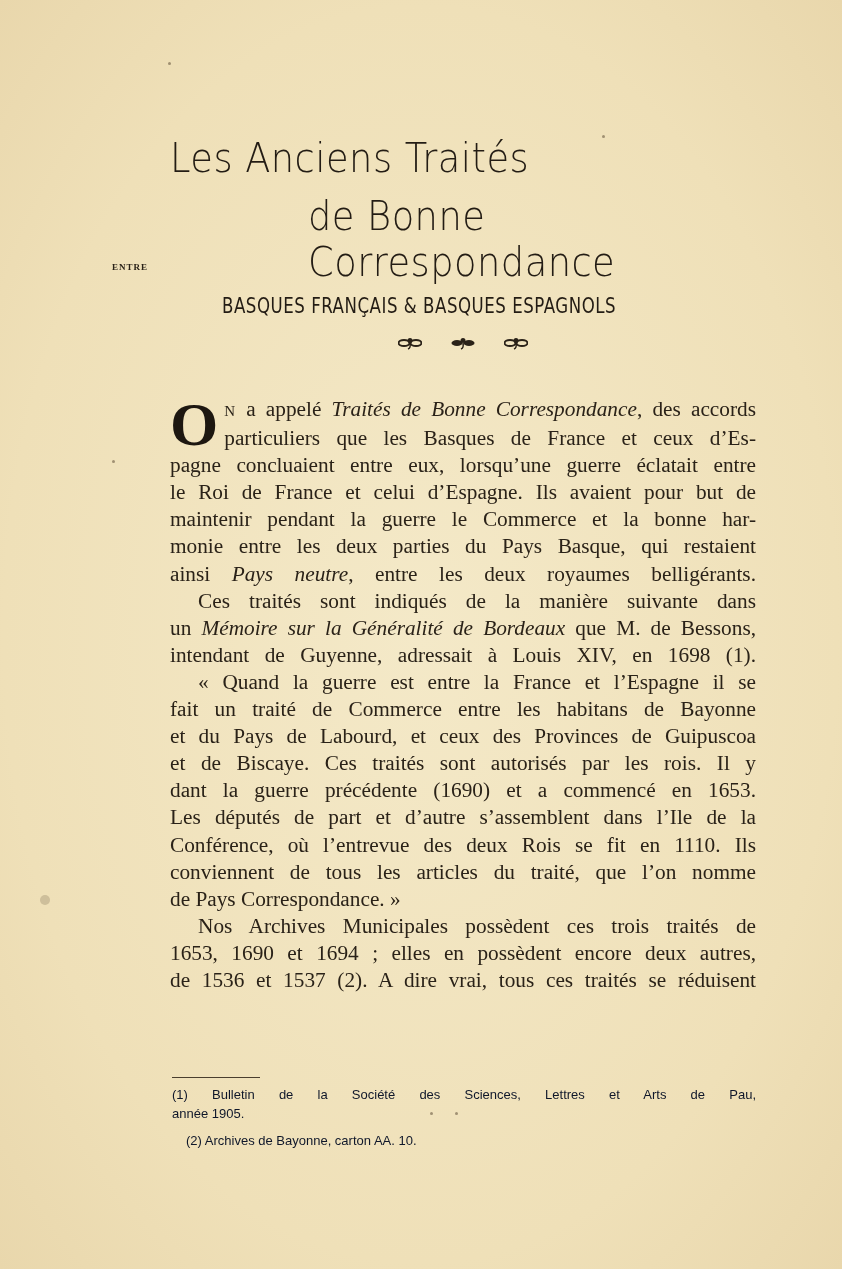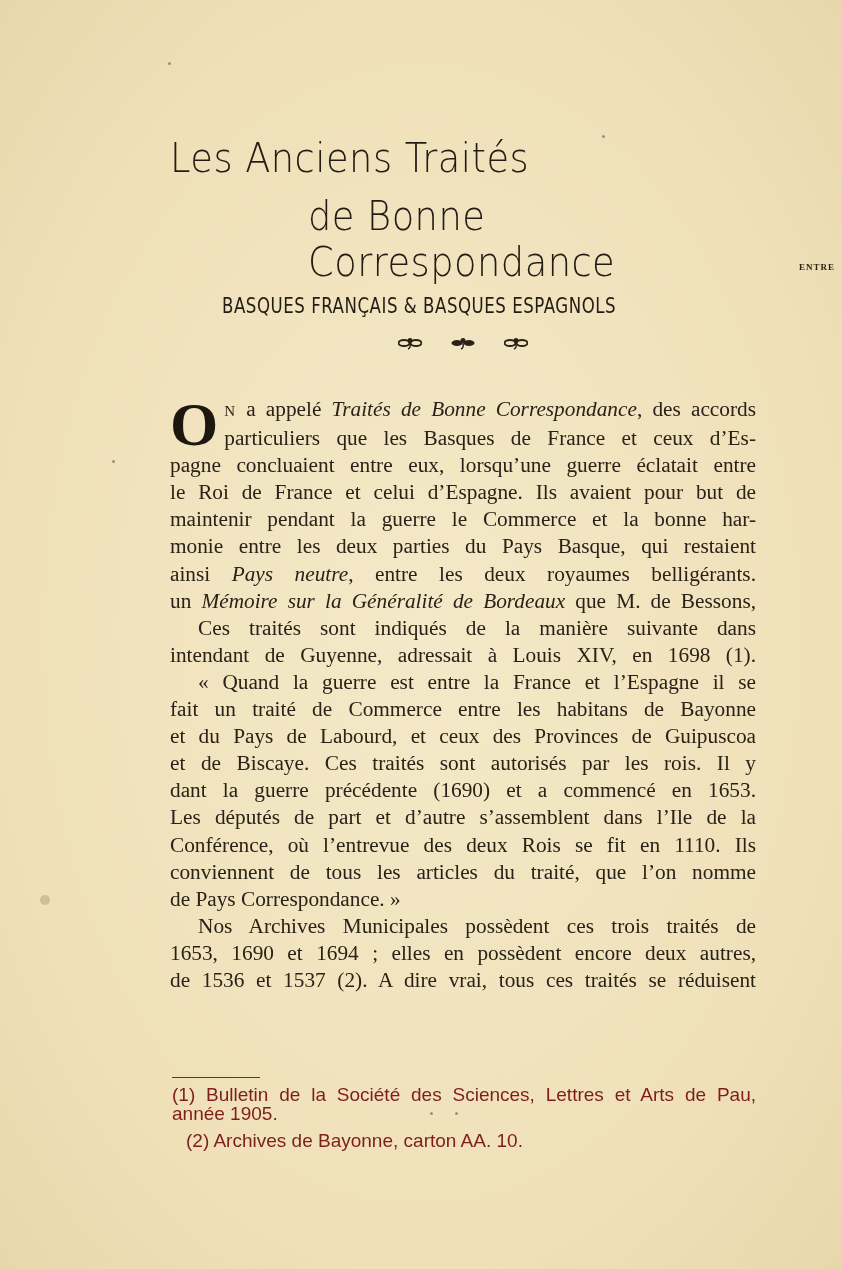--- a/index.html
+++ b/index.html
@@ -16,23 +16,23 @@
     font-size: 40px; letter-spacing: 0.5px; color: #231c14;
     transform: scaleX(0.92); transform-origin: left;
   }
   .title2 {
     position: absolute; left: 308px; top: 193px;
     font-family: "DejaVu Sans", sans-serif; font-weight: 300;
     font-size: 40px; letter-spacing: 0.5px; color: #231c14;
     transform: scaleX(0.92); transform-origin: left;
   }
   .entre {
-    position: absolute; left: 0; width: 835px; top: 262px; text-align: right;
+    position: absolute; left: 0; width: 835px; top: 262px; text-align: left;
     font-family: "Liberation Serif", serif; font-weight: bold; font-size: 9px; letter-spacing: 1px;
-    padding-left: 76px; box-sizing: border-box;
+    padding-left: 112px; box-sizing: border-box;
   }
   .subtitle {
     position: absolute; left: 222px; top: 294px;
     font-family: "DejaVu Sans Condensed", "DejaVu Sans", sans-serif; font-size: 21px;
     letter-spacing: 0.6px; color: #231c14; transform: scaleX(0.88); transform-origin: left;
     white-space: nowrap;
   }
   .ornaments {
     position: absolute; left: 398px; top: 337px; width: 130px;
     display: flex; justify-content: space-between;
@@ -52,21 +52,21 @@
   .smallcap { font-size: 15px; letter-spacing: 1px; }
   .line { display: block; text-align-last: justify; white-space: nowrap; }
   .line.last { text-align-last: left; }
   .body-text p .line { text-indent: 0; }
   .indent { padding-left: 28px; }
   .rule {
     position: absolute; left: 172px; top: 1077px; width: 88px; height: 1px; background: #4a3e2e;
   }
   .notes {
     position: absolute; left: 172px; top: 1085px; width: 584px;
-    font-family: "Liberation Sans", sans-serif; font-size: 19px; line-height: 19px; color: #7f1d1d;
+    font-family: "Liberation Sans", sans-serif; font-size: 13px; line-height: 19px; color: #0f172a;
   }
   .notes .note { text-indent: 14px; }
   .notes .note .line { text-indent: 0; }
   .note2 { margin-top: 8px; padding-left: 14px; }
   .speck { position: absolute; width: 3px; height: 3px; border-radius: 50%; background: #6b5a43; opacity: 0.6; }
 </style>
 </head>
 <body>
 
 <div>
@@ -101,22 +101,22 @@
       <span class="dropcap">O</span>
       <span class="line"><span class="smallcap">N</span><span> a appelé </span><i>Traités de Bonne Correspondance</i><span>, des accords</span></span>
       <span class="line">particuliers que les Basques de France et ceux d’Es-</span>
       <span class="line">pagne concluaient entre eux, lorsqu’une guerre éclatait entre</span>
       <span class="line">le Roi de France et celui d’Espagne. Ils avaient pour but de</span>
       <span class="line">maintenir pendant la guerre le Commerce et la bonne har-</span>
       <span class="line">monie entre les deux parties du Pays Basque, qui restaient</span>
       <span class="line"><span>ainsi </span><i>Pays neutre</i><span>, entre les deux royaumes belligérants.</span></span>
     </p>
     <p>
+      <span class="line indent">Ces traités sont indiqués de la manière suivante dans</span>
       <span class="line"><span>un </span><i>Mémoire sur la Généralité de Bordeaux</i><span> que M. de Bessons,</span></span>
-      <span class="line indent">Ces traités sont indiqués de la manière suivante dans</span>
       <span class="line">intendant de Guyenne, adressait à Louis XIV, en 1698 (1).</span>
     </p>
     <p>
       <span class="line indent">« Quand la guerre est entre la France et l’Espagne il se</span>
       <span class="line">fait un traité de Commerce entre les habitans de Bayonne</span>
       <span class="line">et du Pays de Labourd, et ceux des Provinces de Guipuscoa</span>
       <span class="line">et de Biscaye. Ces traités sont autorisés par les rois. Il y</span>
       <span class="line">dant la guerre précédente (1690) et a commencé en 1653.</span>
       <span class="line">Les députés de part et d’autre s’assemblent dans l’Ile de la</span>
       <span class="line">Conférence, où l’entrevue des deux Rois se fit en 1110. Ils</span>

